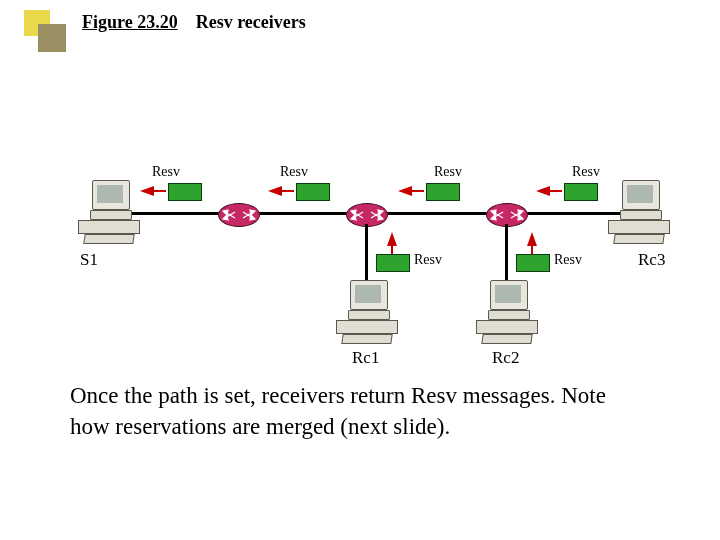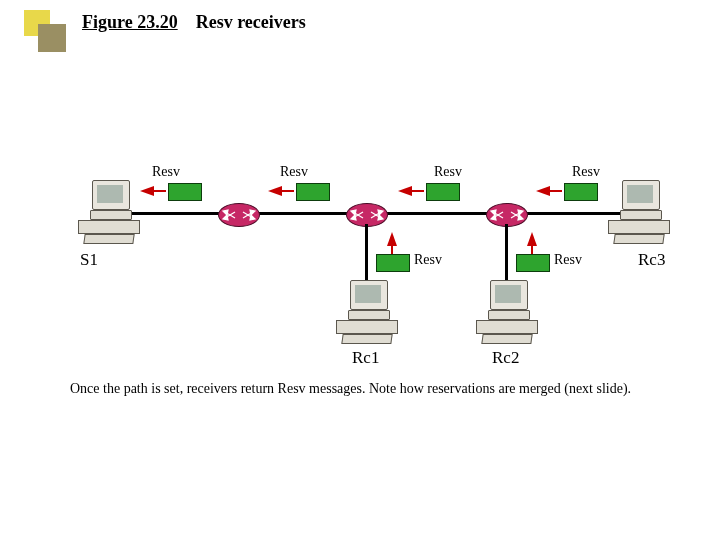--- a/index.html
+++ b/index.html
@@ -65,21 +65,21 @@
   .arrow { position:absolute; width:0;height:0; }
   .aL { border-top:5px solid transparent;border-bottom:5px solid transparent;border-right:14px solid #c60000; }
   .aU { border-left:5px solid transparent;border-right:5px solid transparent;border-bottom:14px solid #c60000; }
   .stem { position:absolute; background:#c60000; }
 
   .caption {
     position:absolute;
     left:70px;
     top:380px;
     width:580px;
-    font-size:14px;
+    font-size:23px;
     line-height:1.35;
   }
 </style>
 </head>
 <body>
 
 <div class="bullet">
   <div class="y"></div>
     <div class="o"></div>
 </div>

